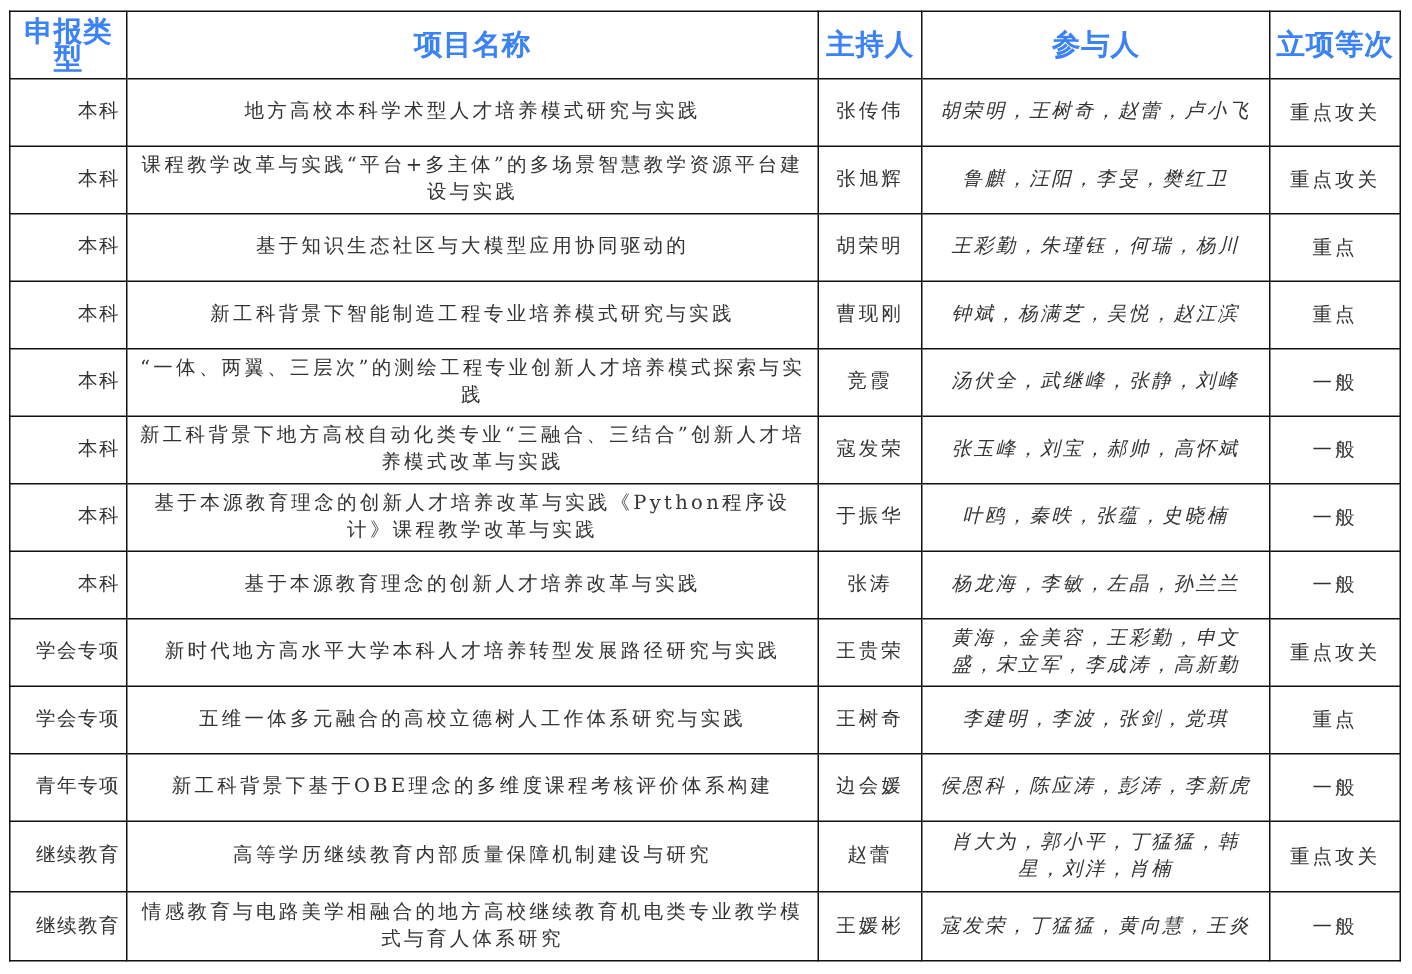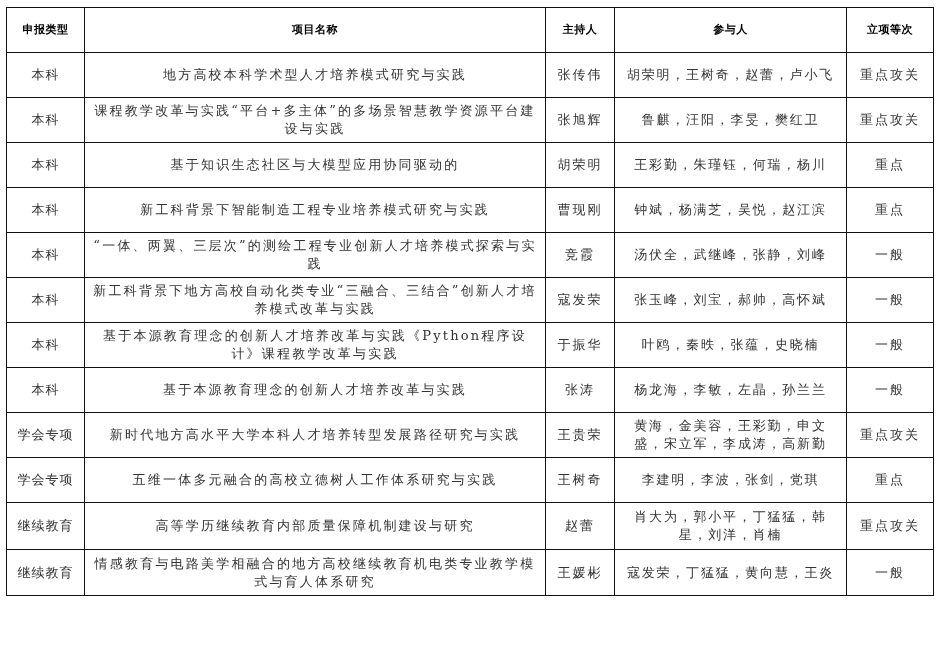--- a/index.html
+++ b/index.html
@@ -3,25 +3,25 @@
 <meta charset="utf-8">
 <style>
   html, body { margin:0; padding:0; background:#ffffff; }
   body { width:941px; height:649px; position:relative; overflow:hidden;
          font-family:"DejaVu Serif","Liberation Serif",serif; color:#222; }
   table.grid { position:absolute; left:6px; top:7px; border-collapse:collapse;
                table-layout:fixed; width:927px; }
   table.grid td, table.grid th { border:1.3px solid #111; text-align:center;
                vertical-align:middle; padding:0 4px; font-size:13px; line-height:18px;
                letter-spacing:1.5px; color:#333; }
-  table.grid th { font-weight:bold; color:#000000; letter-spacing:0.5px; height:44px; font-size:11px; }
-  table.grid td.cat { letter-spacing:1px; }
+  table.grid th { font-weight:bold; color:#3b82f6; letter-spacing:0.5px; height:44px; font-size:19px; }
+  table.grid td.cat { letter-spacing:1px;text-align:right; }
   table.grid td.name { letter-spacing:2.2px; padding:0 8px; }
   table.grid td.host { letter-spacing:2px;margin-top:45px; }
-  table.grid td.part { letter-spacing:1.8px; padding:0 8px; }
+  table.grid td.part { letter-spacing:1.8px; padding:0 8px;font-style:italic; }
   table.grid td.level { letter-spacing:2px;font-family:Liberation Serif, serif; }
 </style>
 </head>
 <body>
 
 <table class="grid">
   <colgroup>
     <col style="width:78px">
     <col style="width:461px">
     <col style="width:69px">
@@ -101,20 +101,27 @@
       <td class="part">黄海，金美容，王彩勤，申文盛，宋立军，李成涛，高新勤</td>
       <td class="level">重点攻关</td>
     </tr>
     <tr style="height:45px">
       <td class="cat">学会专项</td>
       <td class="name">五维一体多元融合的高校立德树人工作体系研究与实践</td>
       <td class="host">王树奇</td>
       <td class="part">李建明，李波，张剑，党琪</td>
       <td class="level">重点</td>
     </tr>
+    <tr style="height:45px">
+      <td class="cat">青年专项</td>
+      <td class="name">新工科背景下基于OBE理念的多维度课程考核评价体系构建</td>
+      <td class="host">边会媛</td>
+      <td class="part">侯恩科，陈应涛，彭涛，李新虎</td>
+      <td class="level">一般</td>
+    </tr>
     <tr style="height:47px">
       <td class="cat">继续教育</td>
       <td class="name">高等学历继续教育内部质量保障机制建设与研究</td>
       <td class="host">赵蕾</td>
       <td class="part">肖大为，郭小平，丁猛猛，韩星，刘洋，肖楠</td>
       <td class="level">重点攻关</td>
     </tr>
     <tr style="height:46px">
       <td class="cat">继续教育</td>
       <td class="name">情感教育与电路美学相融合的地方高校继续教育机电类专业教学模式与育人体系研究</td>

